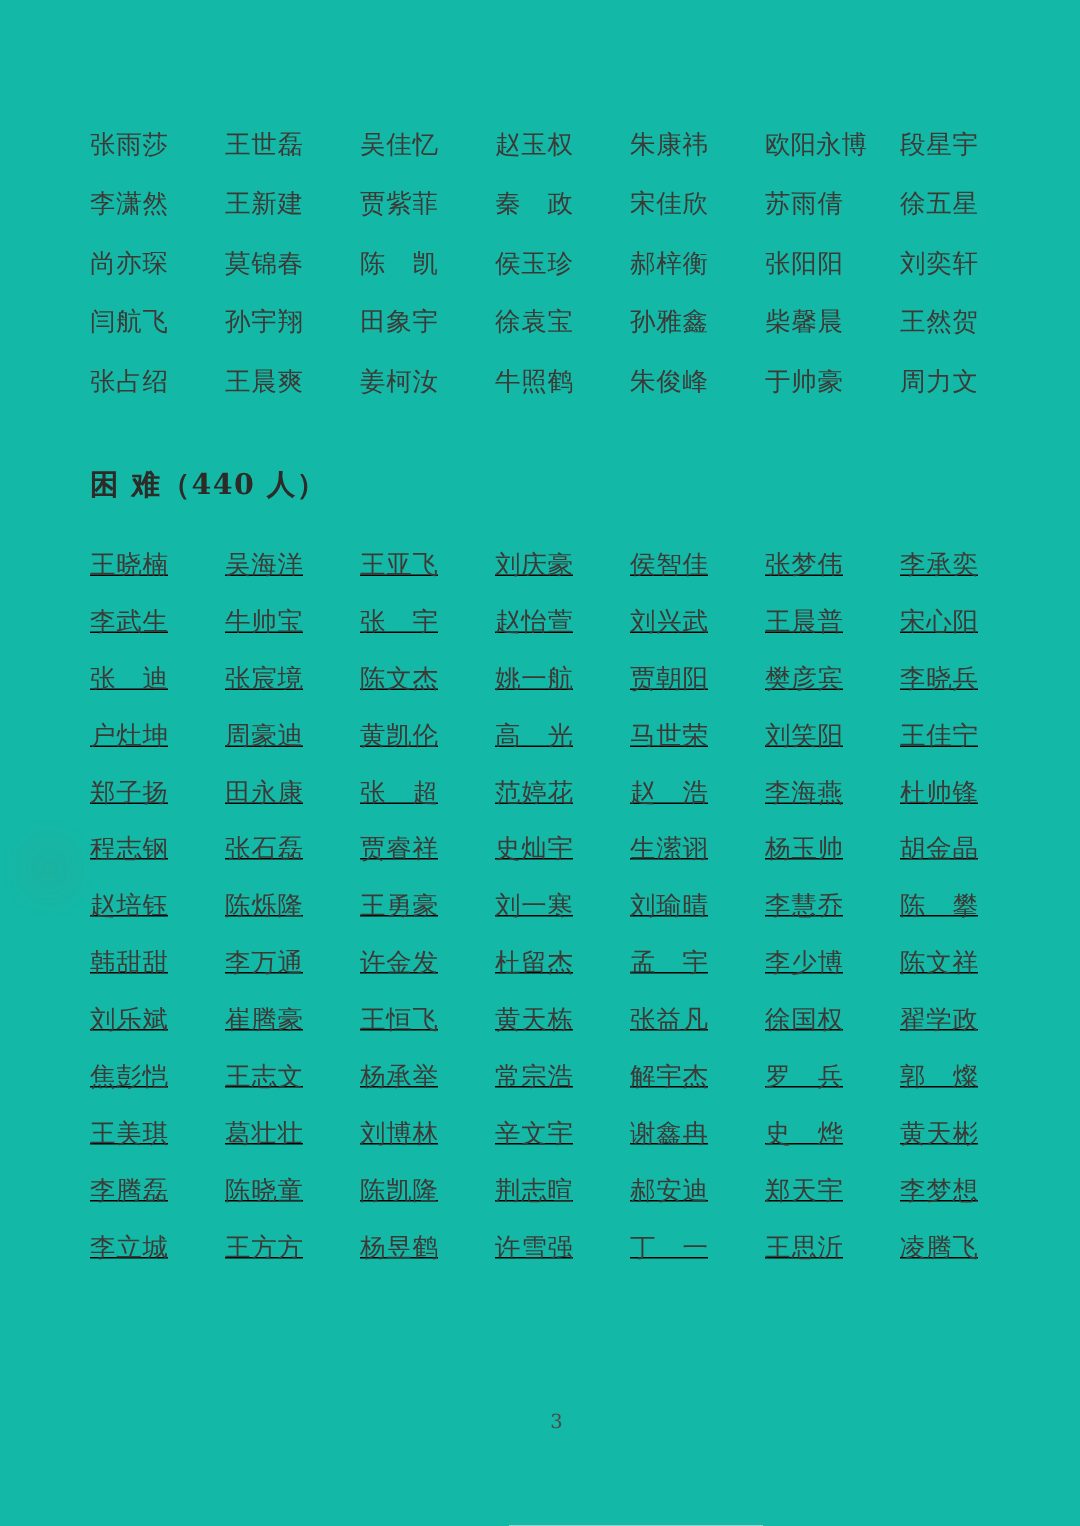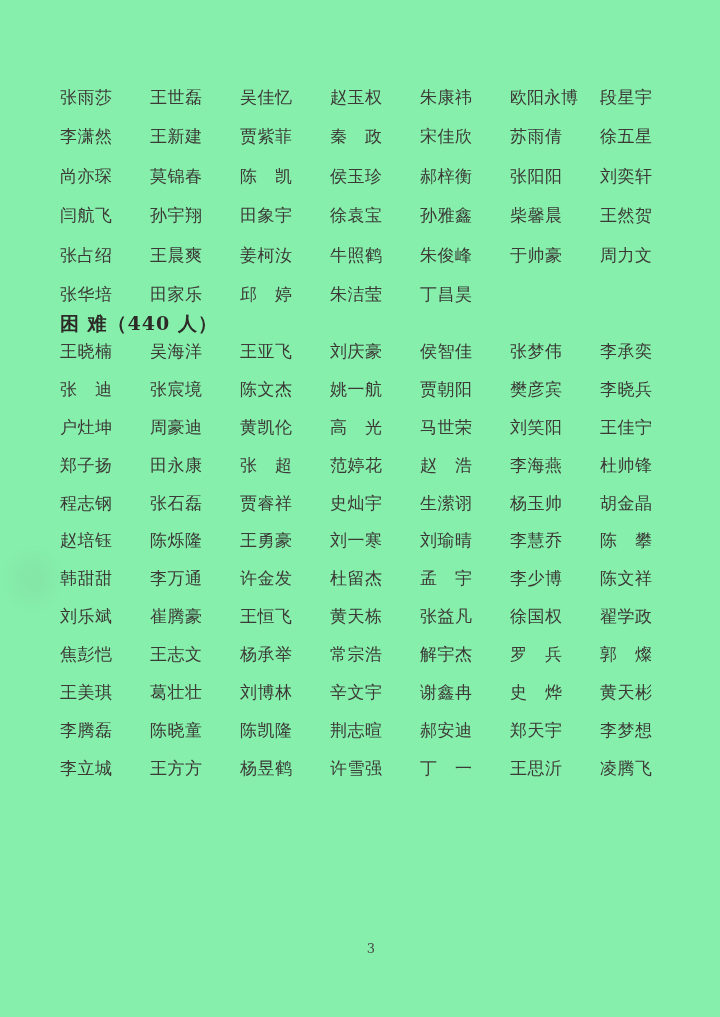--- a/index.html
+++ b/index.html
@@ -5,42 +5,42 @@
   html, body {
     margin: 0;
     padding: 0;
     background: #e8e8e8;
   }
   .page {
     position: relative;
     width: 720px;
     height: 1017px;
     margin: 0 auto;
-    background: #86efac;
+    background: #14b8a6;
     overflow: hidden;
     font-family: "DejaVu Serif", "Liberation Serif", serif;
   }
   
   .smudge {
     position: absolute;
     left: 2px;
     top: 545px;
     width: 62px;
     height: 68px;
     background: radial-gradient(ellipse at center, rgba(110,110,110,0.08), rgba(110,110,110,0.0) 70%);
     filter: blur(2px);
     pointer-events: none;
   }
   .section {
     position: absolute;
     left: 60px;
     width: 592px;
   }
   .section-top  { top: 87px; }
-  .section-bottom { top: 341px; }
+  .section-bottom { top: 367px; text-decoration: underline; }
   .name-row {
     display: flex;
     justify-content: space-between;
     align-items: flex-start;
   }
   .section-top .name-row { height: 39.4px; }
   .section-bottom .name-row { height: 37.9px; }
   .name-cell {
     display: inline-block;
     width: 52px;
@@ -122,44 +122,44 @@
       </div>
       <div class="name-row">
         <span class="name-cell">张占绍</span>
         <span class="name-cell">王晨爽</span>
         <span class="name-cell">姜柯汝</span>
         <span class="name-cell">牛照鹤</span>
         <span class="name-cell">朱俊峰</span>
         <span class="name-cell">于帅豪</span>
         <span class="name-cell">周力文</span>
       </div>
-      <div class="name-row">
-        <span class="name-cell">张华培</span>
-        <span class="name-cell">田家乐</span>
-        <span class="name-cell">邱婷</span>
-        <span class="name-cell">朱洁莹</span>
-        <span class="name-cell">丁昌昊</span>
-        <span class="name-cell"></span>
-        <span class="name-cell"></span>
-      </div>
     </div>
 
   <div class="section-header">困 难（440 人）</div>
 
   <div class="section section-bottom">
       <div class="name-row">
         <span class="name-cell">王晓楠</span>
         <span class="name-cell">吴海洋</span>
         <span class="name-cell">王亚飞</span>
         <span class="name-cell">刘庆豪</span>
         <span class="name-cell">侯智佳</span>
         <span class="name-cell">张梦伟</span>
         <span class="name-cell">李承奕</span>
       </div>
       <div class="name-row">
+        <span class="name-cell">李武生</span>
+        <span class="name-cell">牛帅宝</span>
+        <span class="name-cell">张宇</span>
+        <span class="name-cell">赵怡萱</span>
+        <span class="name-cell">刘兴武</span>
+        <span class="name-cell">王晨普</span>
+        <span class="name-cell">宋心阳</span>
+      </div>
+      <div class="name-row">
         <span class="name-cell">张迪</span>
         <span class="name-cell">张宸境</span>
         <span class="name-cell">陈文杰</span>
         <span class="name-cell">姚一航</span>
         <span class="name-cell">贾朝阳</span>
         <span class="name-cell">樊彦宾</span>
         <span class="name-cell">李晓兵</span>
       </div>
       <div class="name-row">
         <span class="name-cell">户灶坤</span>

